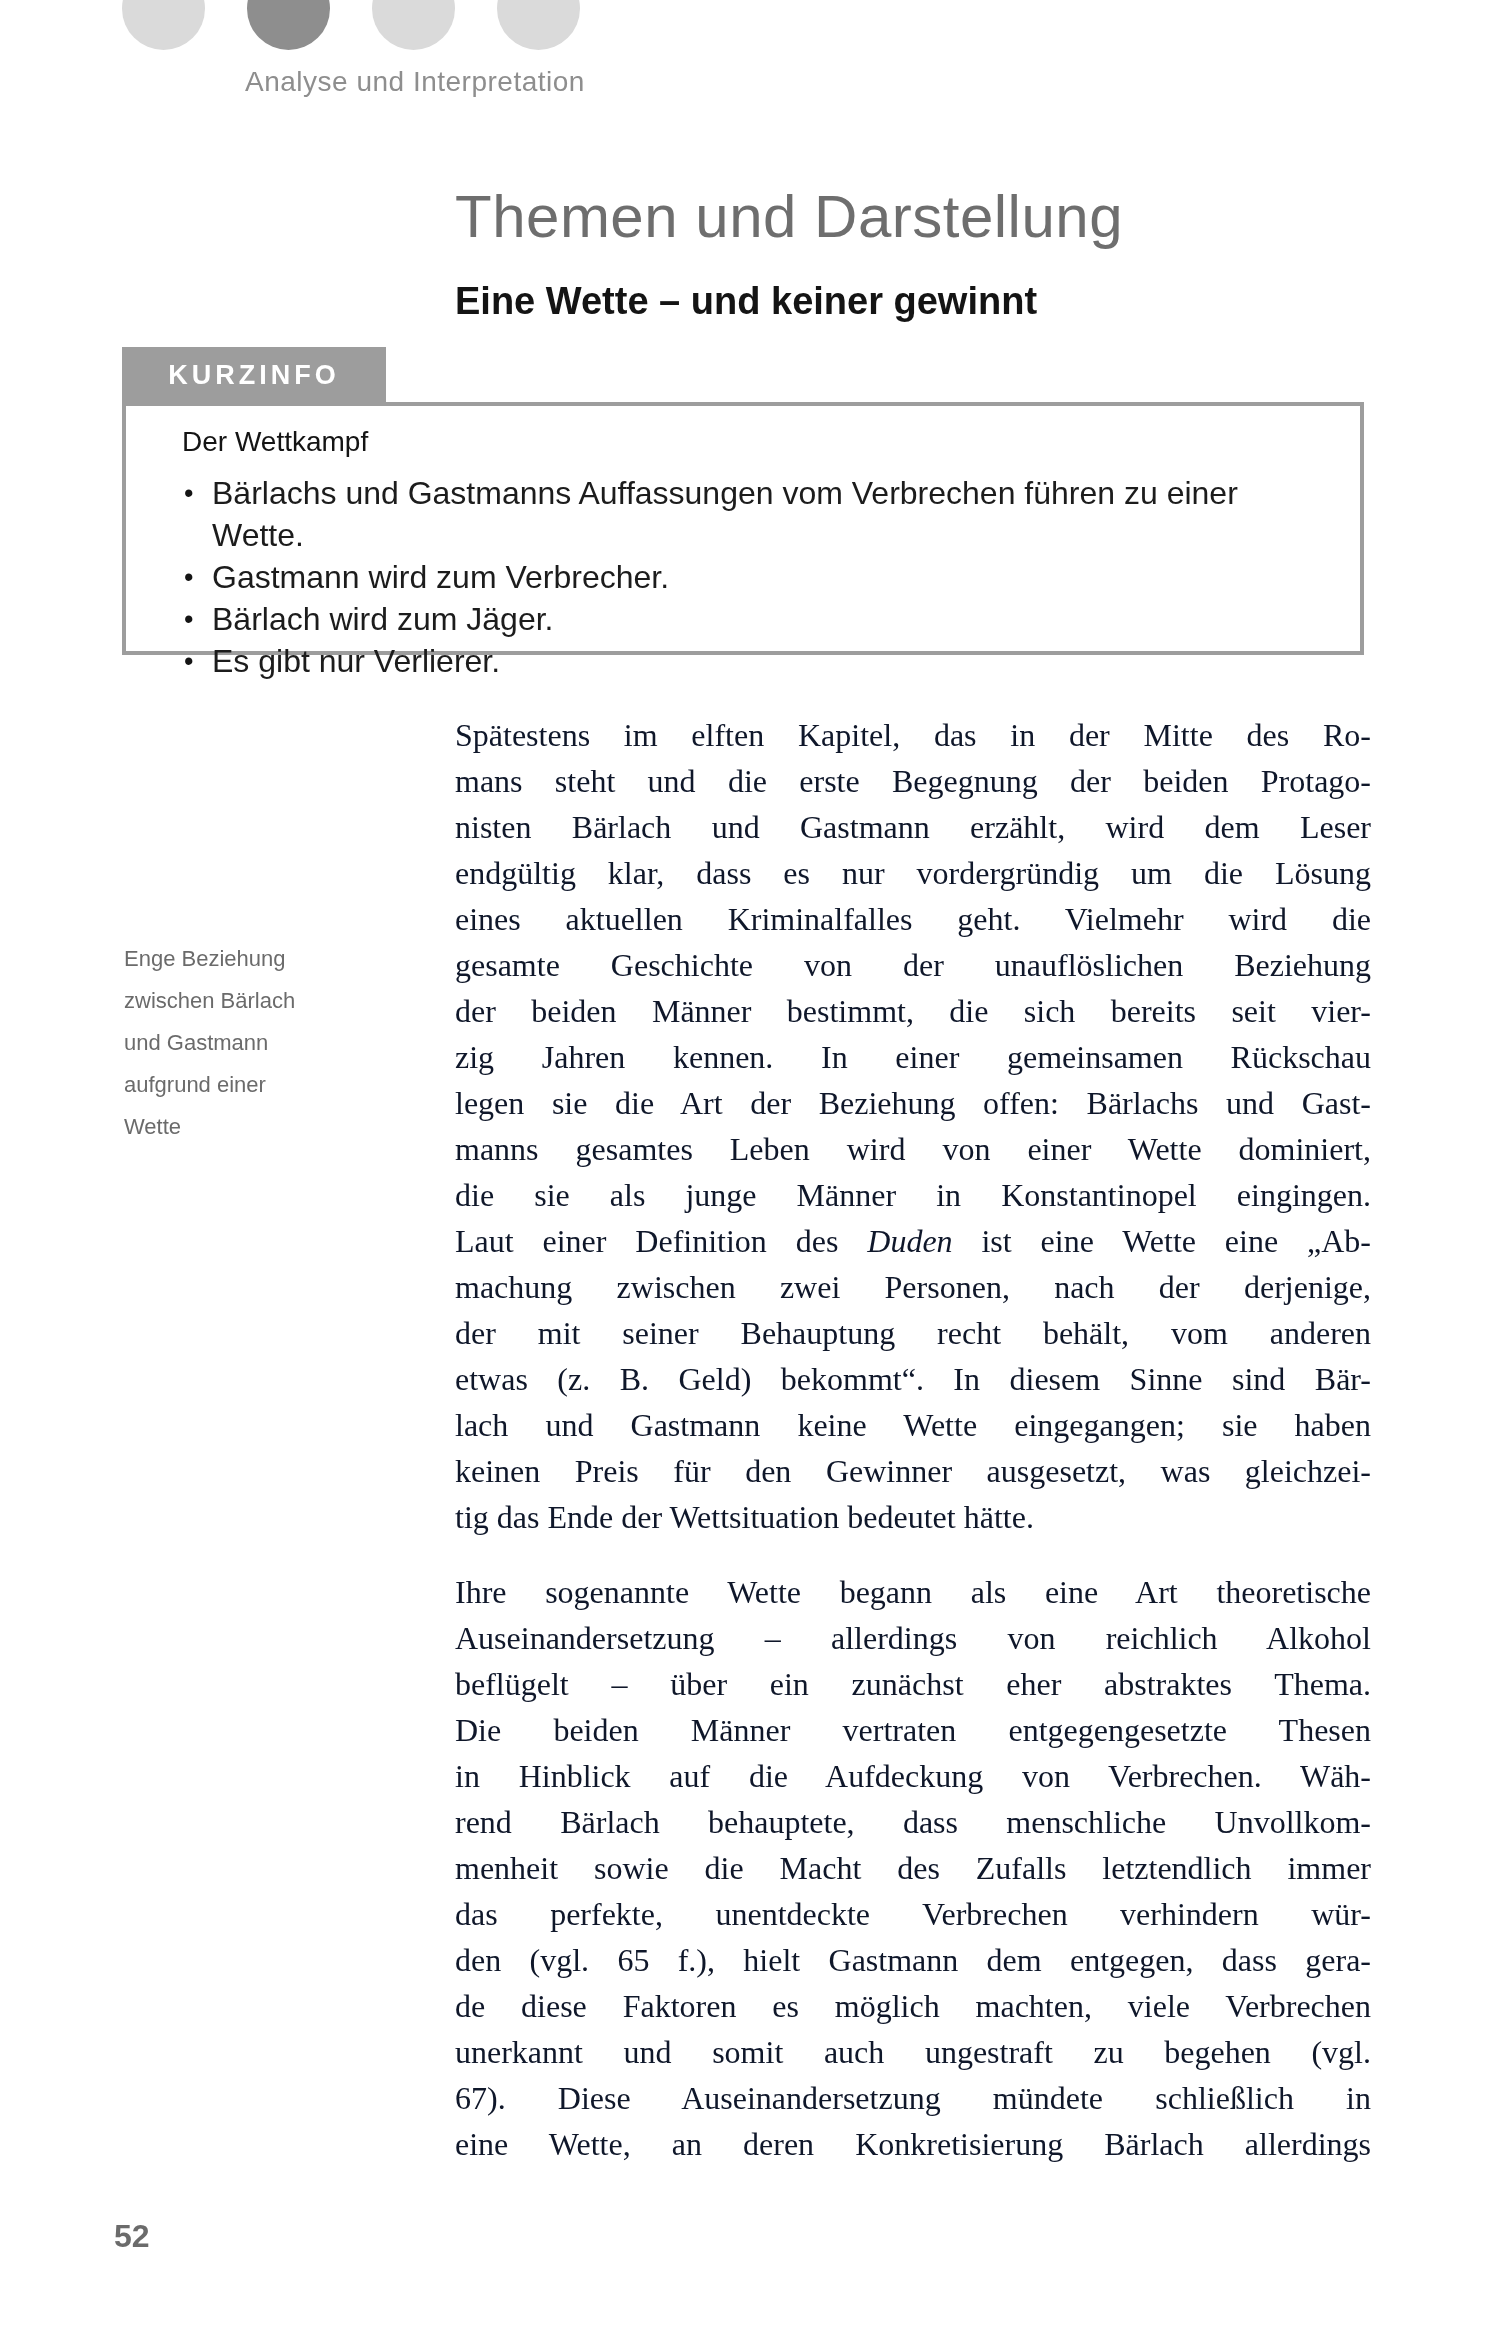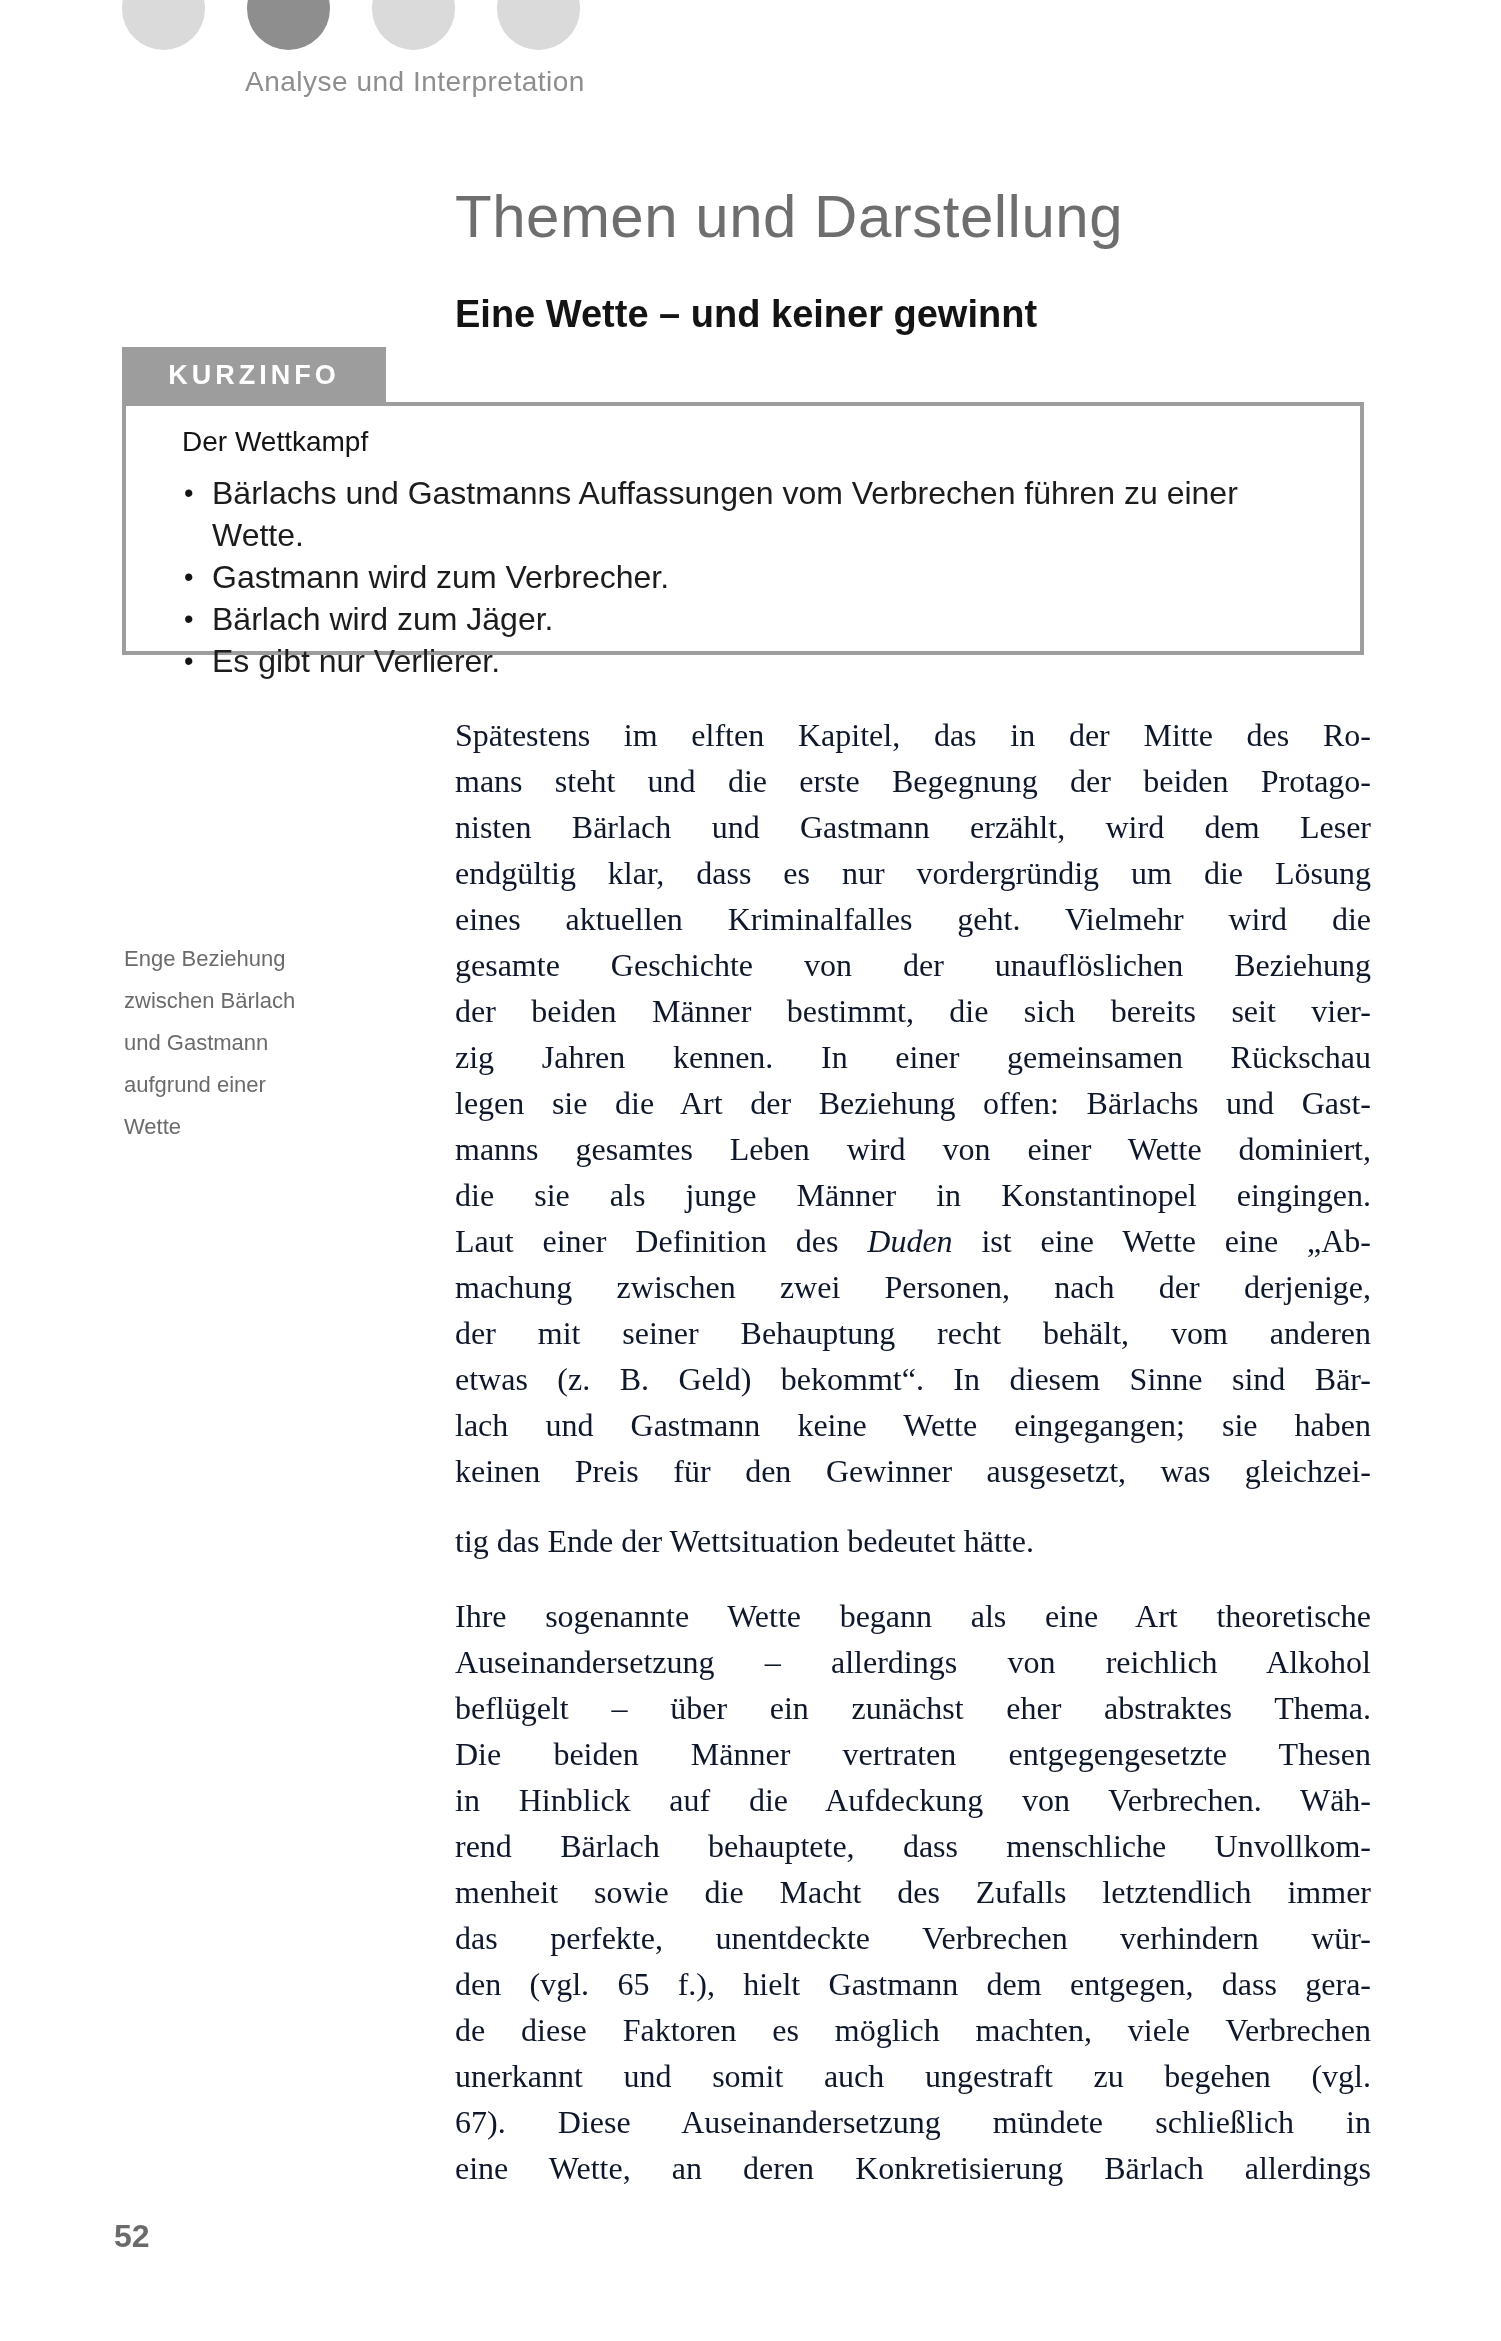--- a/index.html
+++ b/index.html
@@ -18,21 +18,21 @@
   .running-head{
     position:absolute;left:245px;top:66px;
     font-size:28px;color:#8e8e8e;letter-spacing:0.5px;
   }
   
   .page-title{
     position:absolute;left:455px;top:182px;margin:0;
     font-size:60px;font-weight:400;color:#6e6e6e;letter-spacing:0.5px;
   }
   .page-subtitle{
-    position:absolute;left:455px;top:293px;margin:0;
+    position:absolute;left:455px;top:280px;margin:0;
     font-size:38px;font-weight:700;color:#141414;
   }
   
   .kurzinfo-tab{
     position:absolute;left:122px;top:347px;width:264px;height:57px;
     background:#9d9d9d;color:#ffffff;
     font-size:27px;font-weight:700;letter-spacing:4px;
     text-align:center;line-height:57px;z-index:2;
   }
   .kurzinfo-box{
@@ -70,21 +70,20 @@
   .jline{
     line-height:46px;height:46px;white-space:normal;
     text-align:justify;
     -moz-text-align-last:justify;
     text-align-last:justify;
   }
   .jline.last-left{
     text-align:right;
     -moz-text-align-last:left;
     text-align-last:left;
-    margin-top:24px;
   }
   
   .page-number{
     position:absolute;left:114px;top:2218px;
     font-size:32px;font-weight:700;color:#6b6b6b;
   }
 </style>
 </head>
 <body>
 

